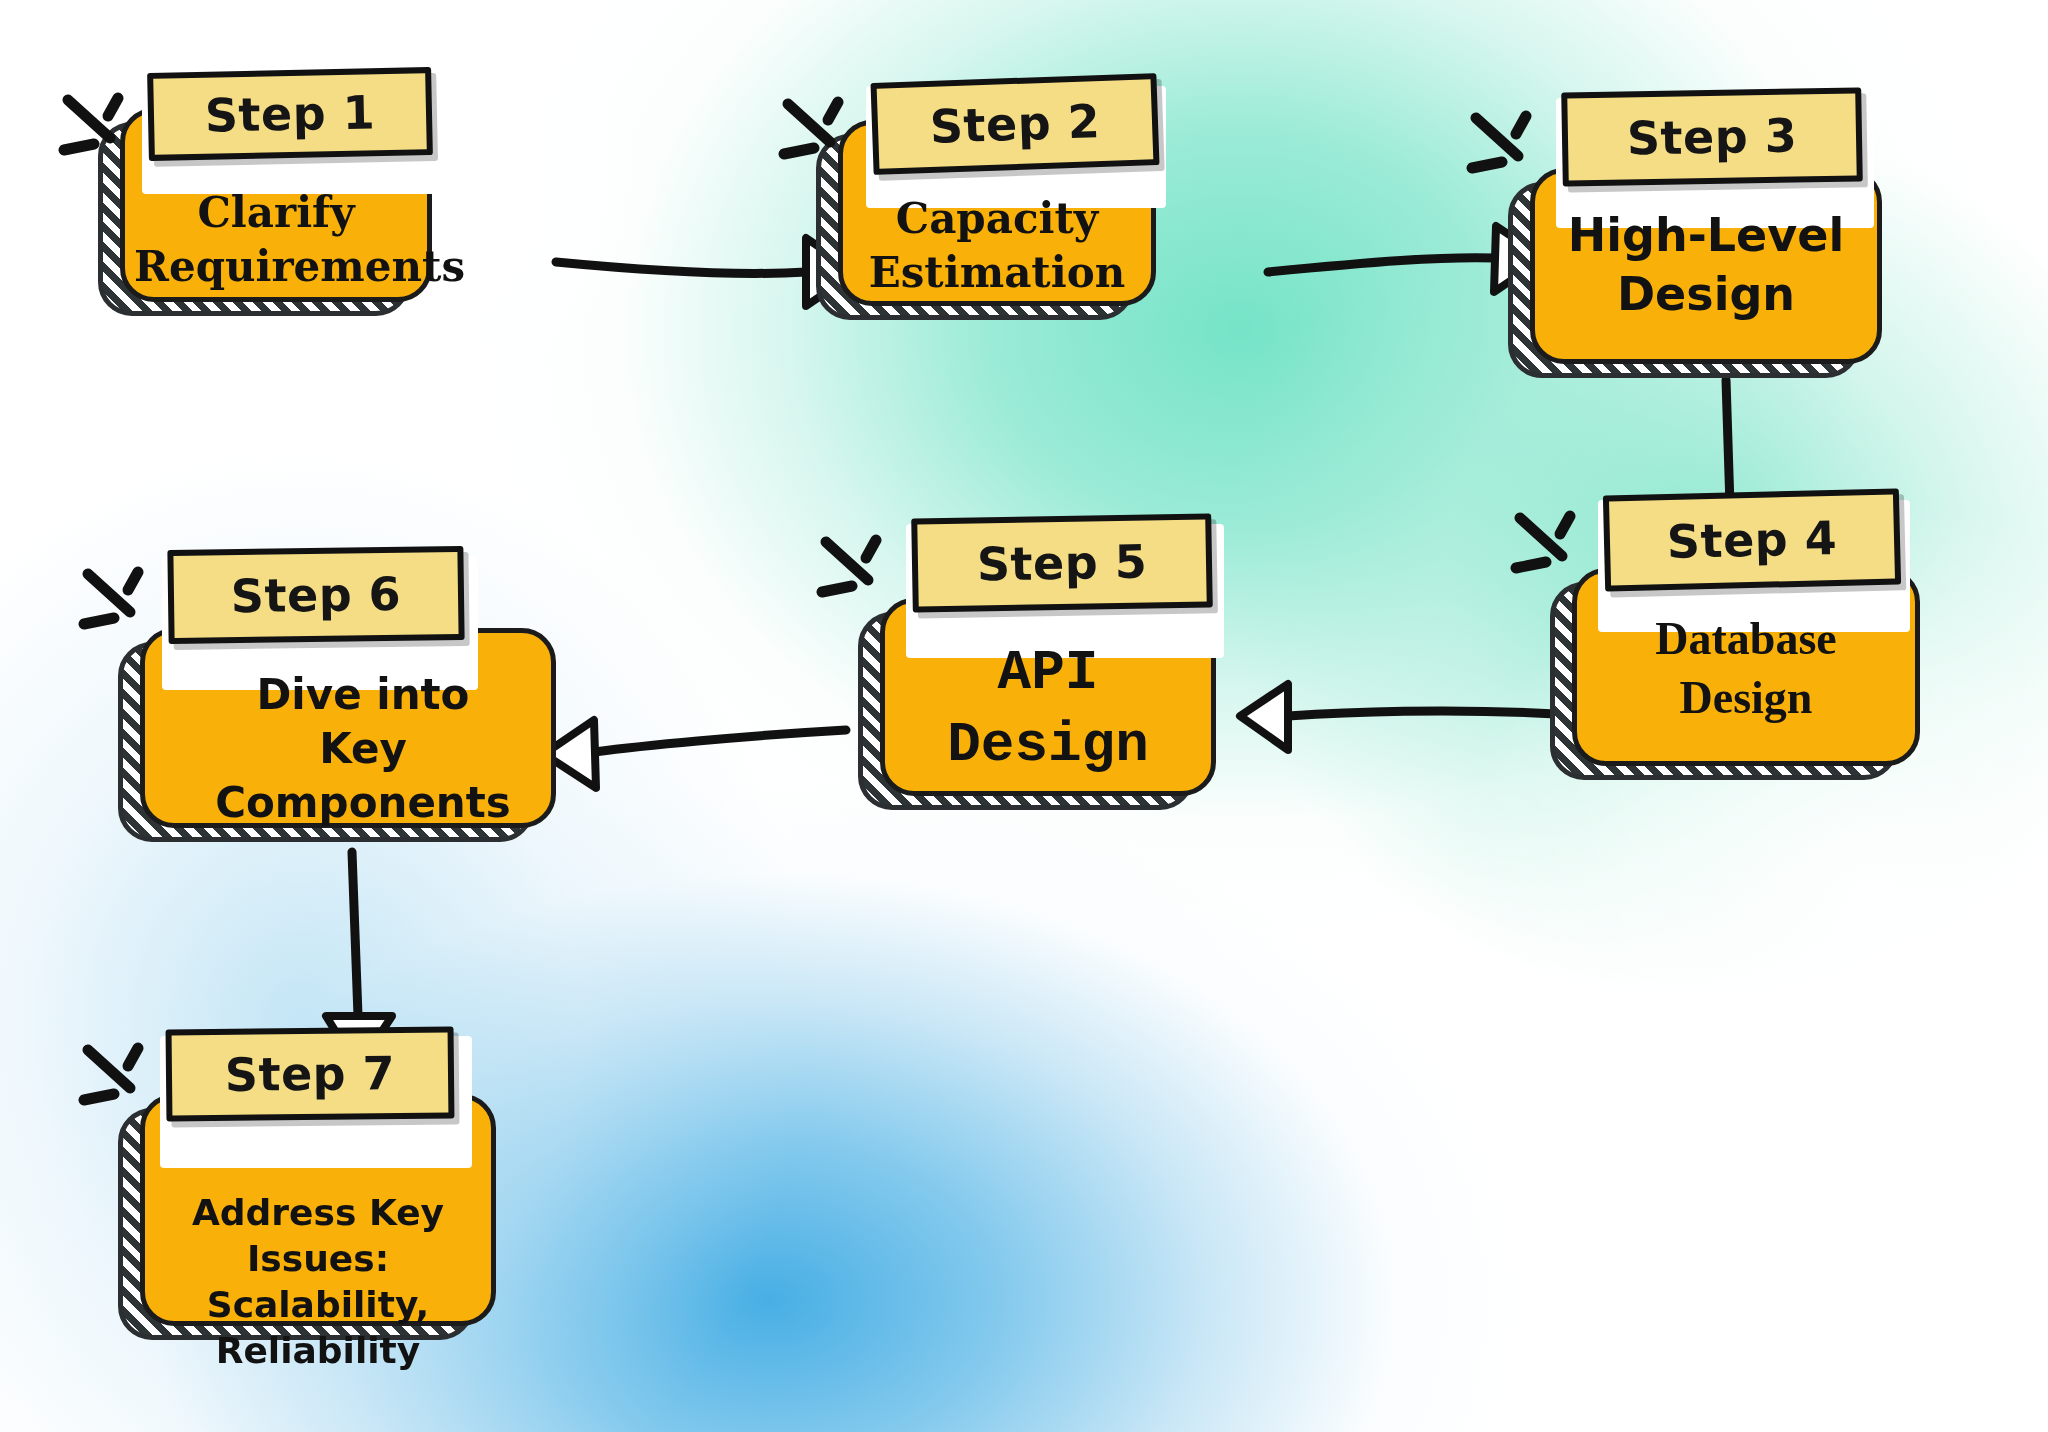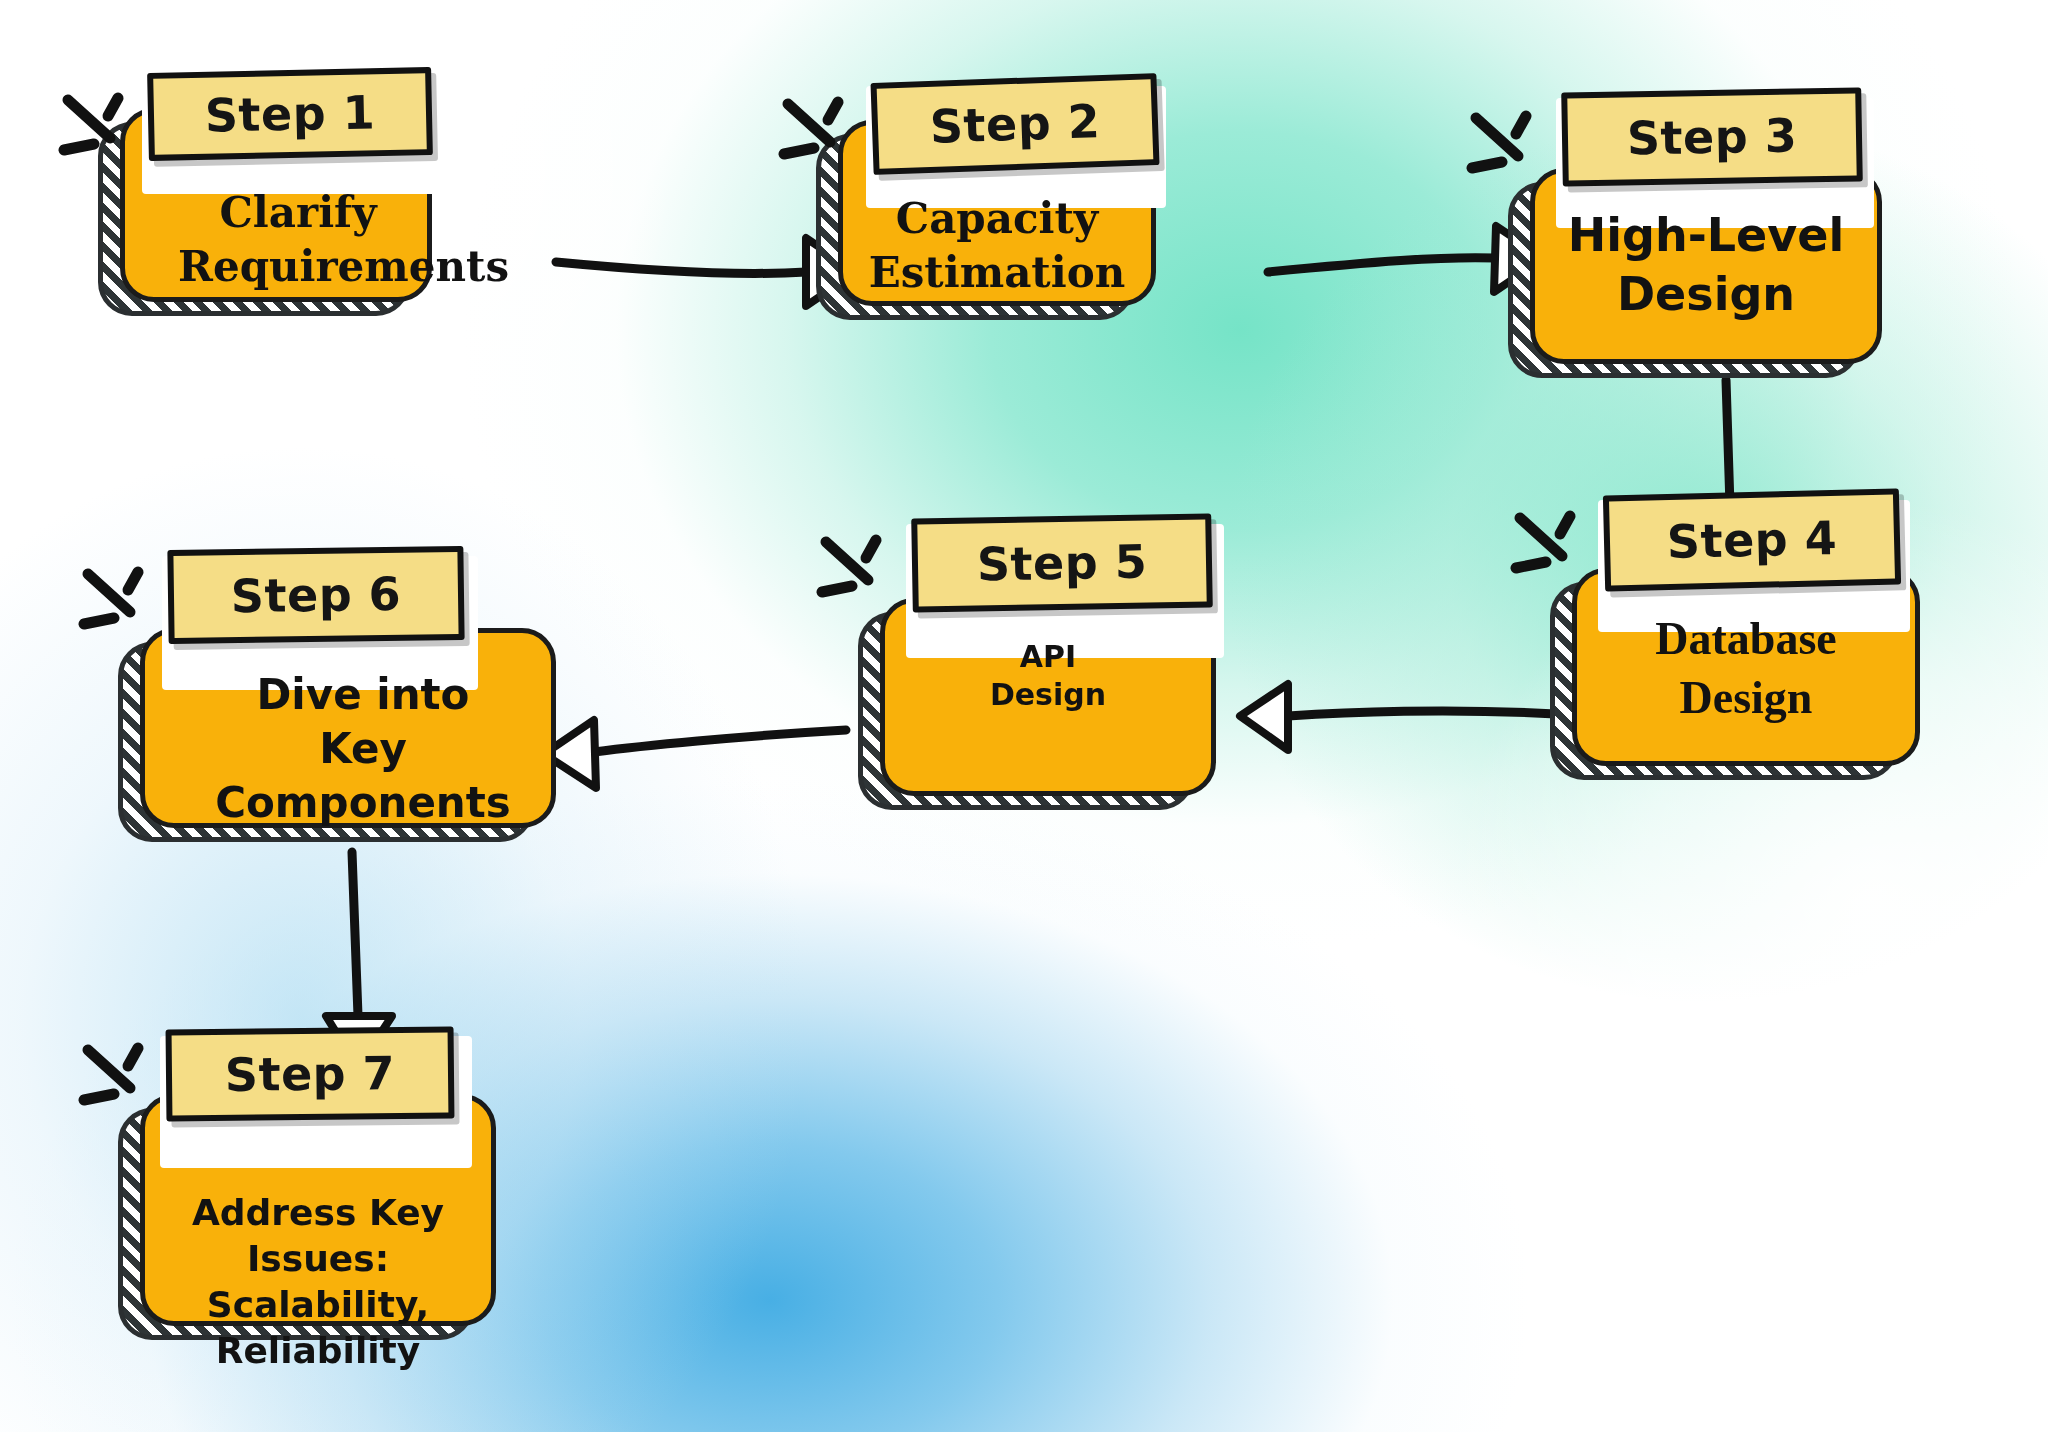--- a/index.html
+++ b/index.html
@@ -156,21 +156,21 @@
   </svg>
 
   <div id="nodes">
       <div class="node" style="left: 120px; top: 108px; width: 312px; height: 194px;">
         <div class="hatch-shadow"></div>
         <div class="box"></div>
         <div class="paper" style="left:22px;top:-30px;width:302px;height:116px;"></div>
         <div class="tag" style="left:28px;top:-38px;width:284px;height:88px;transform:rotate(-1.2deg);">
           <span class="tag-text" style="font-size:46px;">Step 1</span>
         </div>
-        <div class="body serif" style="top:78px;font-size:42px;margin-left:44px;">
+        <div class="body serif" style="top:78px;font-size:42px;">
           <div>Clarify</div>
           <div>Requirements</div>
         </div>
         <div style="position: absolute; left: -62px; top: -22px; z-index: 8;">
           <svg class="sparkle" width="86" height="86" viewBox="0 0 86 86">
             <g stroke="#111111" stroke-width="11" stroke-linecap="round">
               <line x1="10" y1="14" x2="52" y2="52"></line>
               <line x1="60" y1="12" x2="50" y2="30"></line>
               <line x1="6" y1="64" x2="36" y2="58"></line>
             </g>
@@ -240,21 +240,21 @@
           </svg>
         </div>
       </div>
       <div class="node" style="left: 880px; top: 598px; width: 336px; height: 198px;">
         <div class="hatch-shadow"></div>
         <div class="box"></div>
         <div class="paper" style="left:26px;top:-74px;width:318px;height:134px;"></div>
         <div class="tag" style="left:32px;top:-82px;width:300px;height:94px;transform:rotate(-1deg);">
           <span class="tag-text" style="font-size:46px;">Step 5</span>
         </div>
-        <div class="body sans" style="top:40px;font-size:30px;">
+        <div class="body sans" style="top:40px;font-size:56px;font-family:Liberation Mono, monospace;">
           <div>API</div>
           <div>Design</div>
         </div>
         <div style="position: absolute; left: -64px; top: -70px; z-index: 8;">
           <svg class="sparkle" width="86" height="86" viewBox="0 0 86 86">
             <g stroke="#111111" stroke-width="11" stroke-linecap="round">
               <line x1="10" y1="14" x2="52" y2="52"></line>
               <line x1="60" y1="12" x2="50" y2="30"></line>
               <line x1="6" y1="64" x2="36" y2="58"></line>
             </g>

